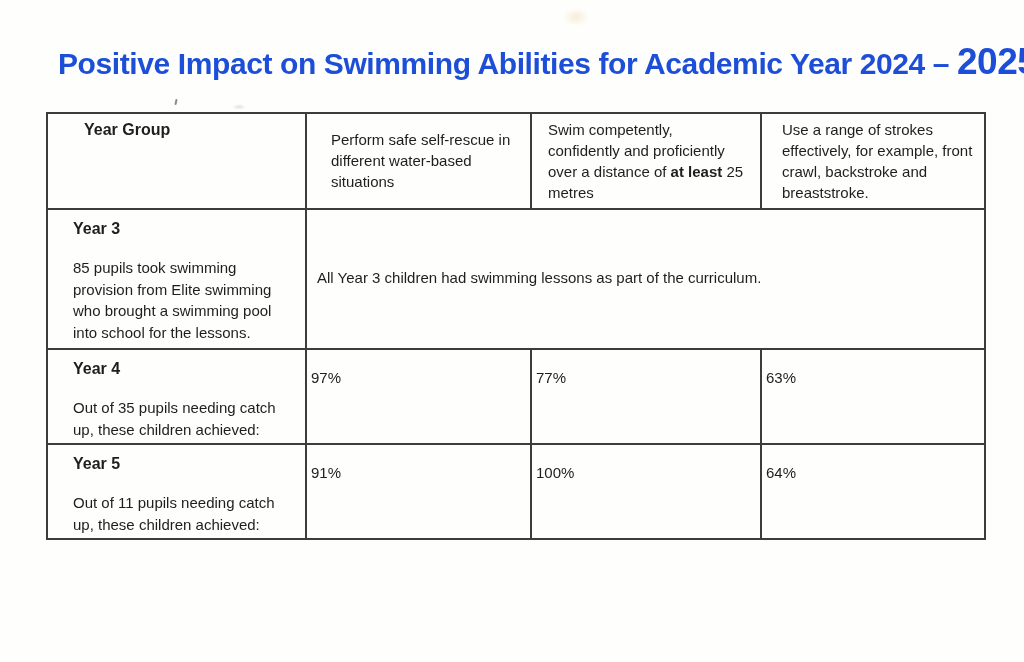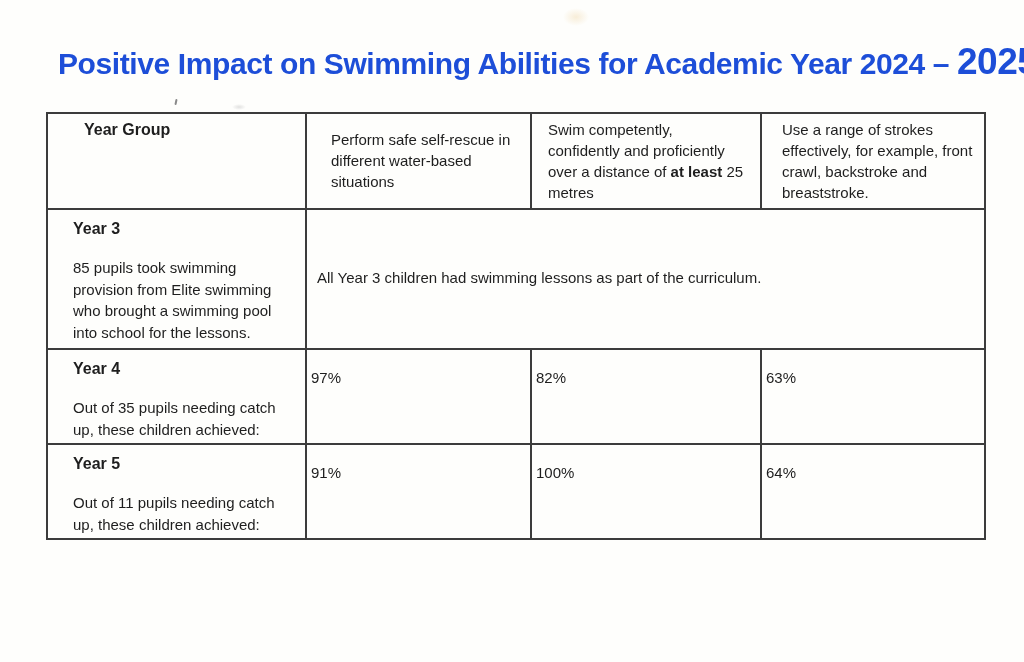--- a/index.html
+++ b/index.html
@@ -153,21 +153,21 @@
         <span>All Year 3 children had swimming lessons as part of the curriculum.</span>
       </td>
     </tr>
 
     <tr style="height:95px">
       <td class="year-cell">
         <p class="year-label">Year 4</p>
         <p class="year-desc">Out of 35 pupils needing catch up, these children achieved:</p>
       </td>
       <td class="value-cell">97%</td>
-      <td class="value-cell">82%</td>
+      <td class="value-cell">77%</td>
       <td class="value-cell">63%</td>
     </tr>
 
     <tr style="height:95px">
       <td class="year-cell">
         <p class="year-label">Year 5</p>
         <p class="year-desc">Out of 11 pupils needing catch up, these children achieved:</p>
       </td>
       <td class="value-cell">91%</td>
       <td class="value-cell">100%</td>

